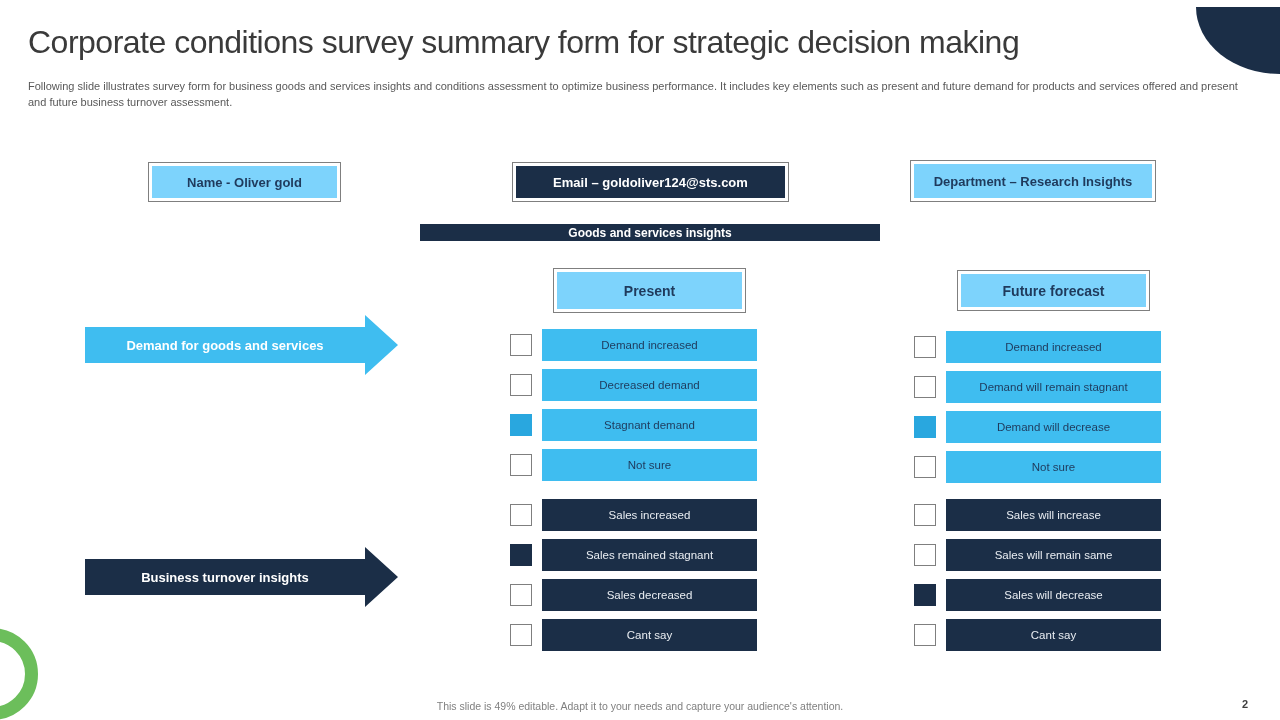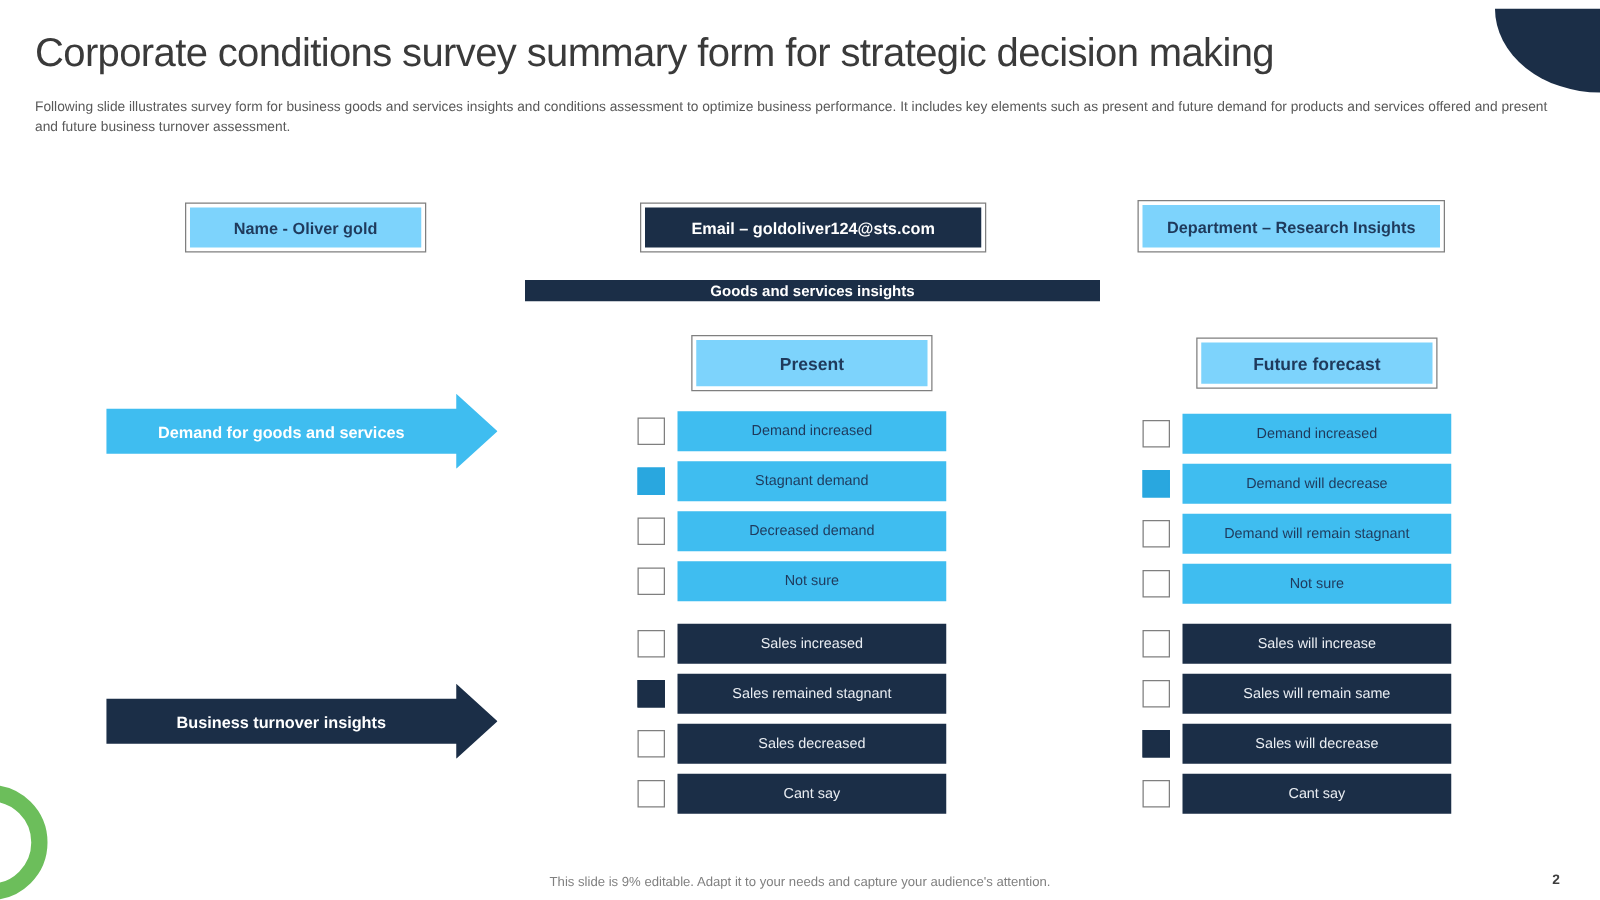--- a/index.html
+++ b/index.html
@@ -140,47 +140,47 @@
     </svg>
     <div class="arrow-label">Business turnover insights</div>
   </div>
 
   <div class="options-col col-present-demand">
       <div class="opt-row">
         <span class="checkbox"></span>
         <span class="opt-bar bar-blue">Demand increased</span>
       </div>
       <div class="opt-row">
+        <span class="checkbox"></span>
+        <span class="opt-bar bar-blue">Decreased demand</span>
+      </div>
+      <div class="opt-row">
         <span class="checkbox checked-blue"></span>
         <span class="opt-bar bar-blue">Stagnant demand</span>
       </div>
       <div class="opt-row">
         <span class="checkbox"></span>
-        <span class="opt-bar bar-blue">Decreased demand</span>
-      </div>
-      <div class="opt-row">
-        <span class="checkbox"></span>
         <span class="opt-bar bar-blue">Not sure</span>
       </div>
     </div>
   <div class="options-col col-future-demand">
       <div class="opt-row">
         <span class="checkbox"></span>
         <span class="opt-bar bar-blue">Demand increased</span>
+      </div>
+      <div class="opt-row">
+        <span class="checkbox"></span>
+        <span class="opt-bar bar-blue">Demand will remain stagnant</span>
       </div>
       <div class="opt-row">
         <span class="checkbox checked-blue"></span>
         <span class="opt-bar bar-blue">Demand will decrease</span>
       </div>
       <div class="opt-row">
         <span class="checkbox"></span>
-        <span class="opt-bar bar-blue">Demand will remain stagnant</span>
-      </div>
-      <div class="opt-row">
-        <span class="checkbox"></span>
         <span class="opt-bar bar-blue">Not sure</span>
       </div>
     </div>
   <div class="options-col col-present-sales">
       <div class="opt-row">
         <span class="checkbox"></span>
         <span class="opt-bar bar-navy">Sales increased</span>
       </div>
       <div class="opt-row">
         <span class="checkbox checked-navy"></span>
@@ -207,16 +207,16 @@
       <div class="opt-row">
         <span class="checkbox checked-navy"></span>
         <span class="opt-bar bar-navy">Sales will decrease</span>
       </div>
       <div class="opt-row">
         <span class="checkbox"></span>
         <span class="opt-bar bar-navy">Cant say</span>
       </div>
     </div>
 
-  <div class="footer-note">This slide is 9% editable. Adapt it to your needs and capture your audience's attention.</div>
+  <div class="footer-note">This slide is 49% editable. Adapt it to your needs and capture your audience's attention.</div>
   <div class="page-number">2</div>
 
 </div>
 
 </body></html>

